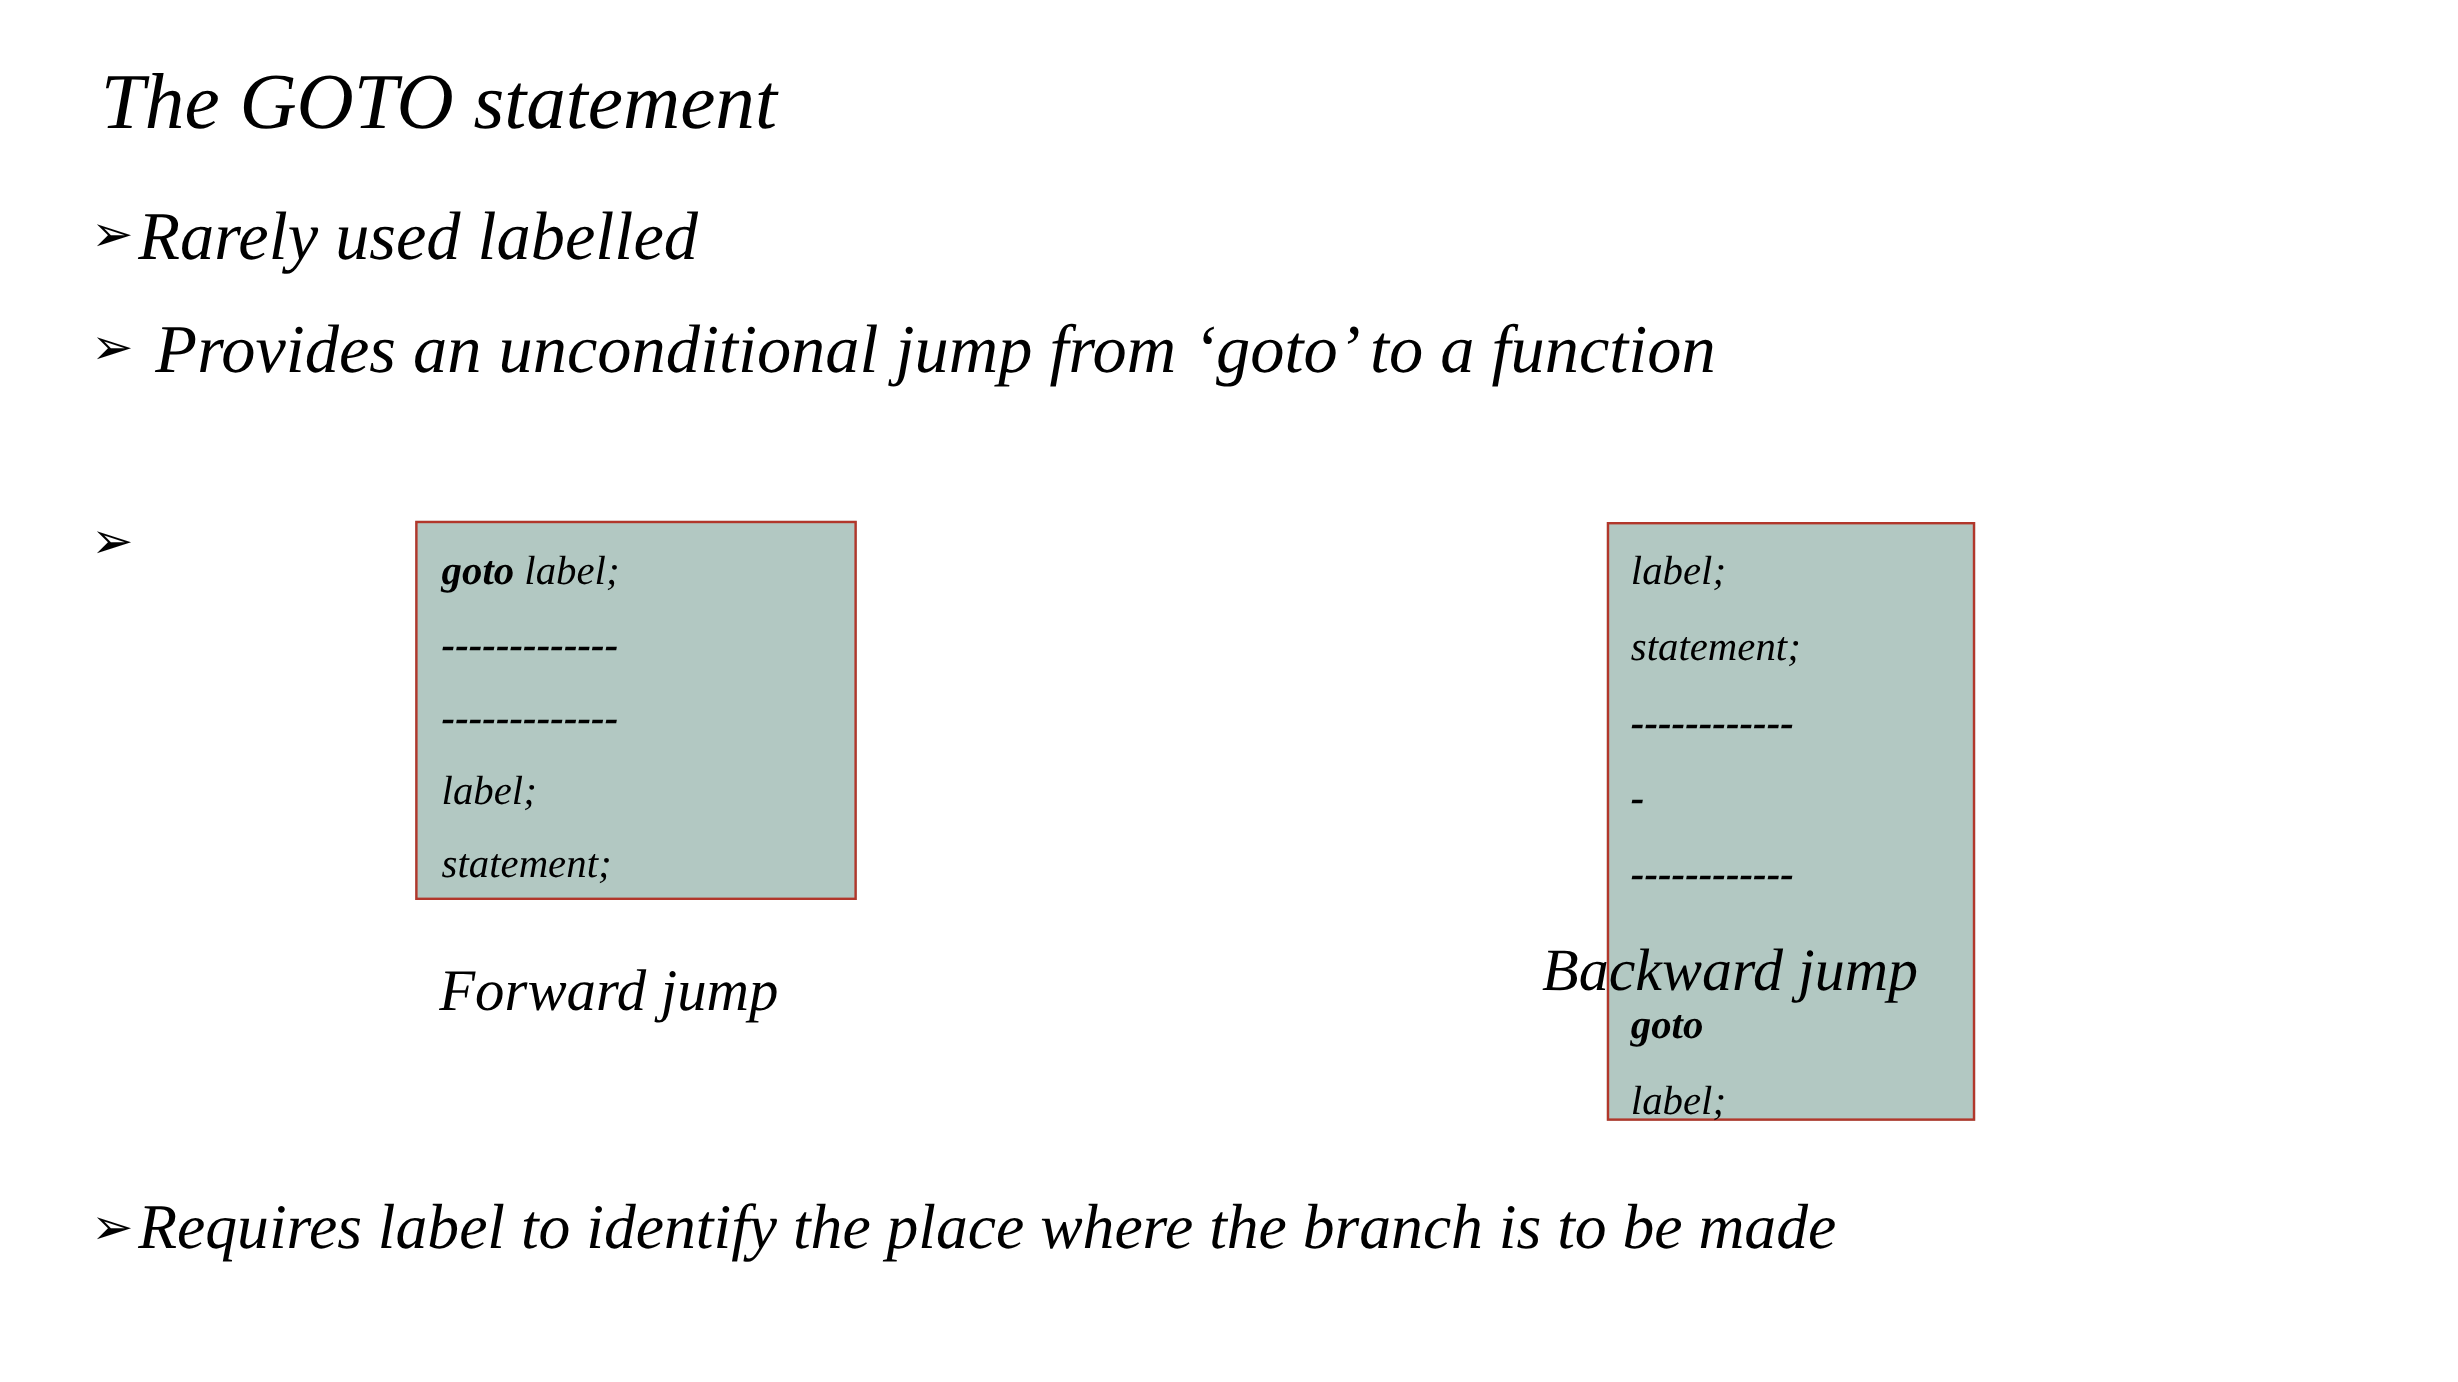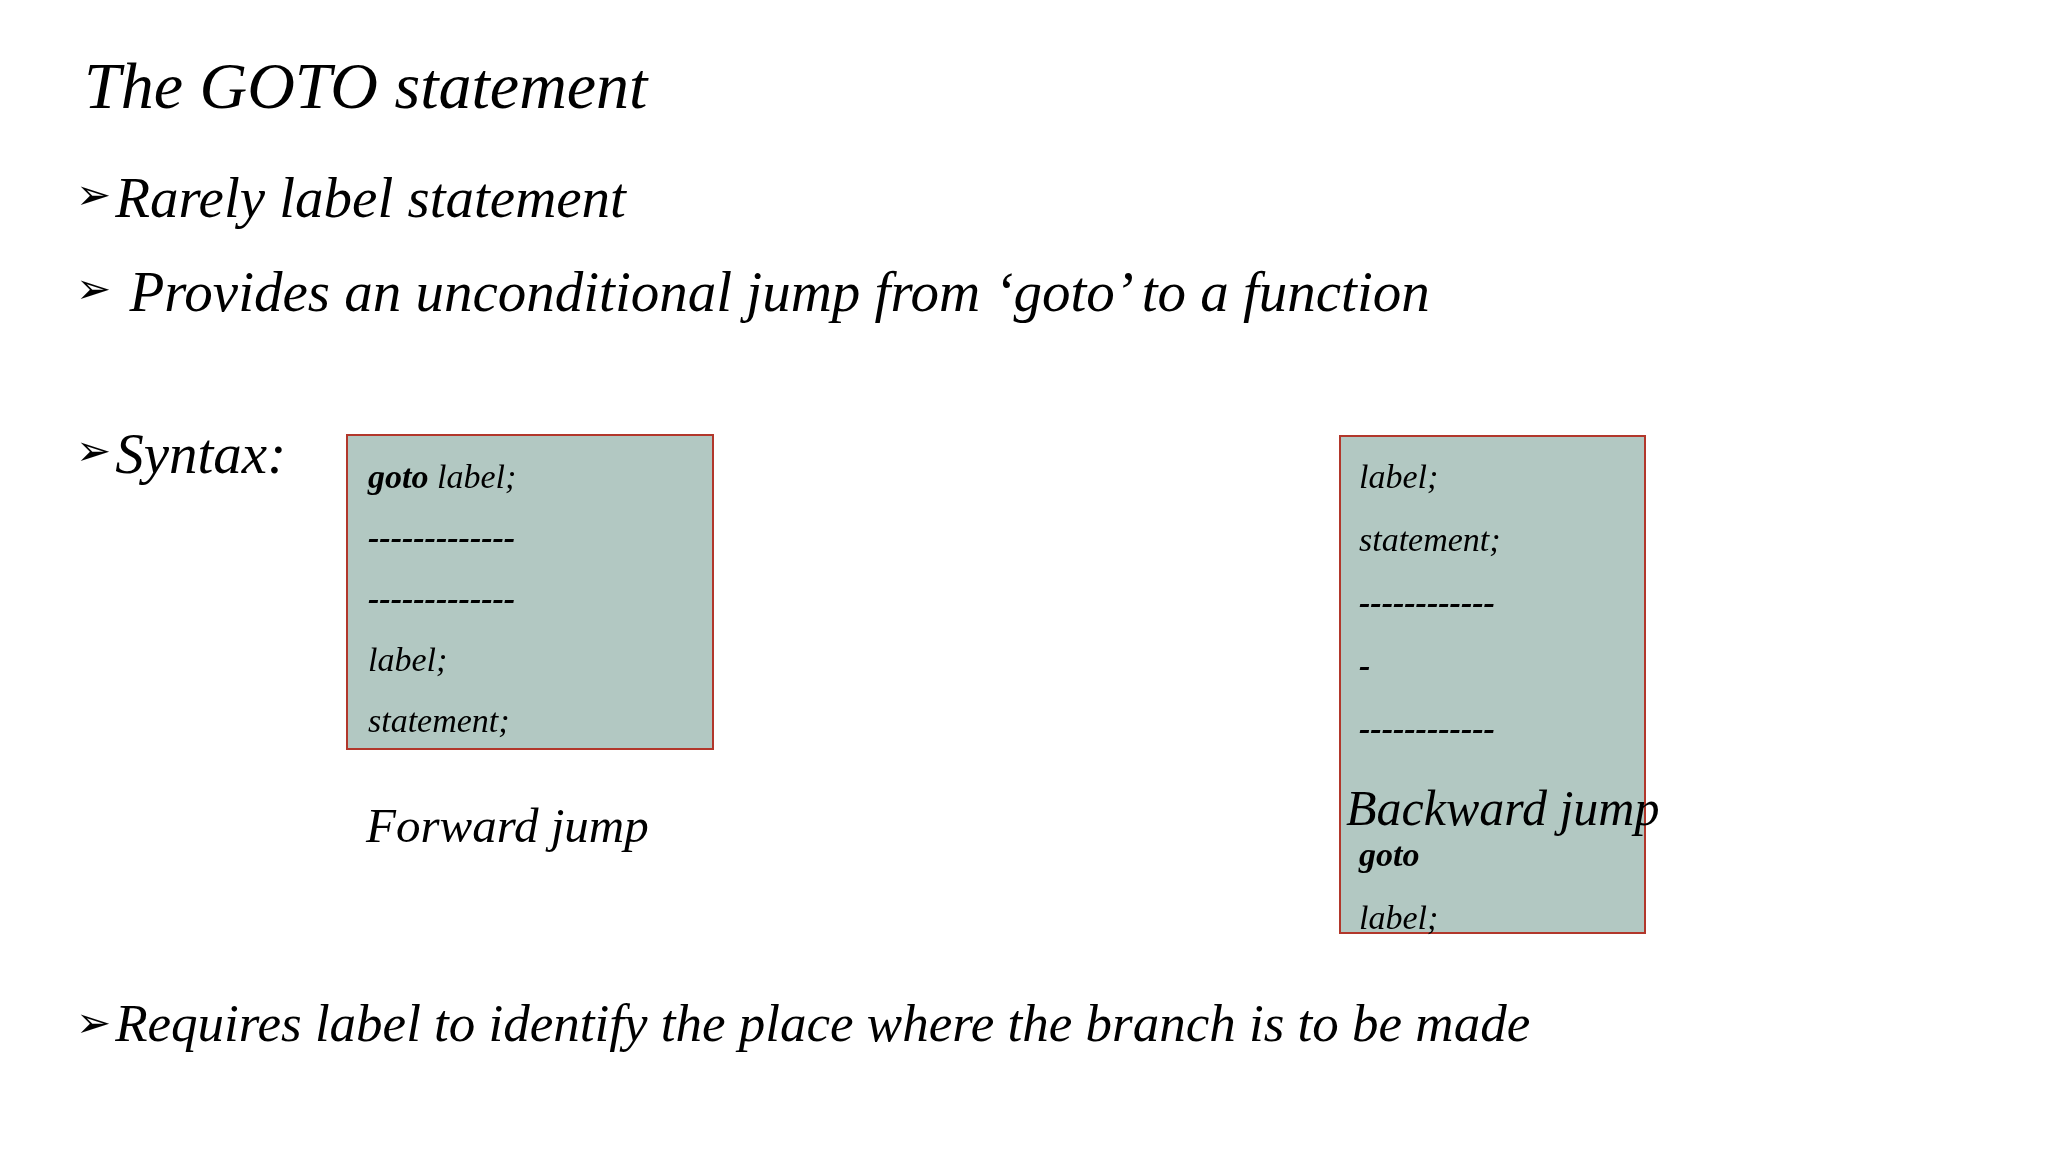--- a/index.html
+++ b/index.html
@@ -64,39 +64,39 @@
   .fwd-box .line{ line-height:61px; }
   .bwd-box{ left:1339px; top:435px; width:307px; height:499px; padding:8px 0 0 18px; }
   .bwd-box .line{ line-height:63px; }
   .bold{ font-weight:bold; }
   .caption{
     font-size:49px;
     white-space:nowrap;
     text-align:right;
   }
   .caption-fwd{ left:366px; top:797px; }
-  .caption-bwd{ left:1346px; top:779px; font-size:50px; z-index:3; }
+  .caption-bwd{ left:1285px; top:779px; font-size:50px; z-index:3; }
 </style>
 </head>
 <body>
 
 <div class="slide">
 
   <div class="abs title">The GOTO statement</div>
 
   <div class="abs bullet-row" style="left:76px; top:164px;">
-    <span class="arrow">➢</span><span class="btext">Rarely label statement</span>
+    <span class="arrow">➢</span><span class="btext">Rarely used labelled</span>
   </div>
 
   <div class="abs bullet-row" style="left:76px; top:258px;">
     <span class="arrow">➢</span><span class="btext"> Provides an unconditional jump from ‘goto’ to a function</span>
   </div>
 
   <div class="abs bullet-row" style="left:76px; top:420px;">
-    <span class="arrow">➢</span><span class="btext">Syntax:</span>
+    <span class="arrow">➢</span>
   </div>
 
   <div class="abs codebox fwd-box">
     <div class="line"><span class="bold">goto</span><span> label;</span></div>
     <div class="line bold">-------------</div>
     <div class="line bold">-------------</div>
     <div class="line">label;</div>
     <div class="line">statement;</div>
   </div>
 

